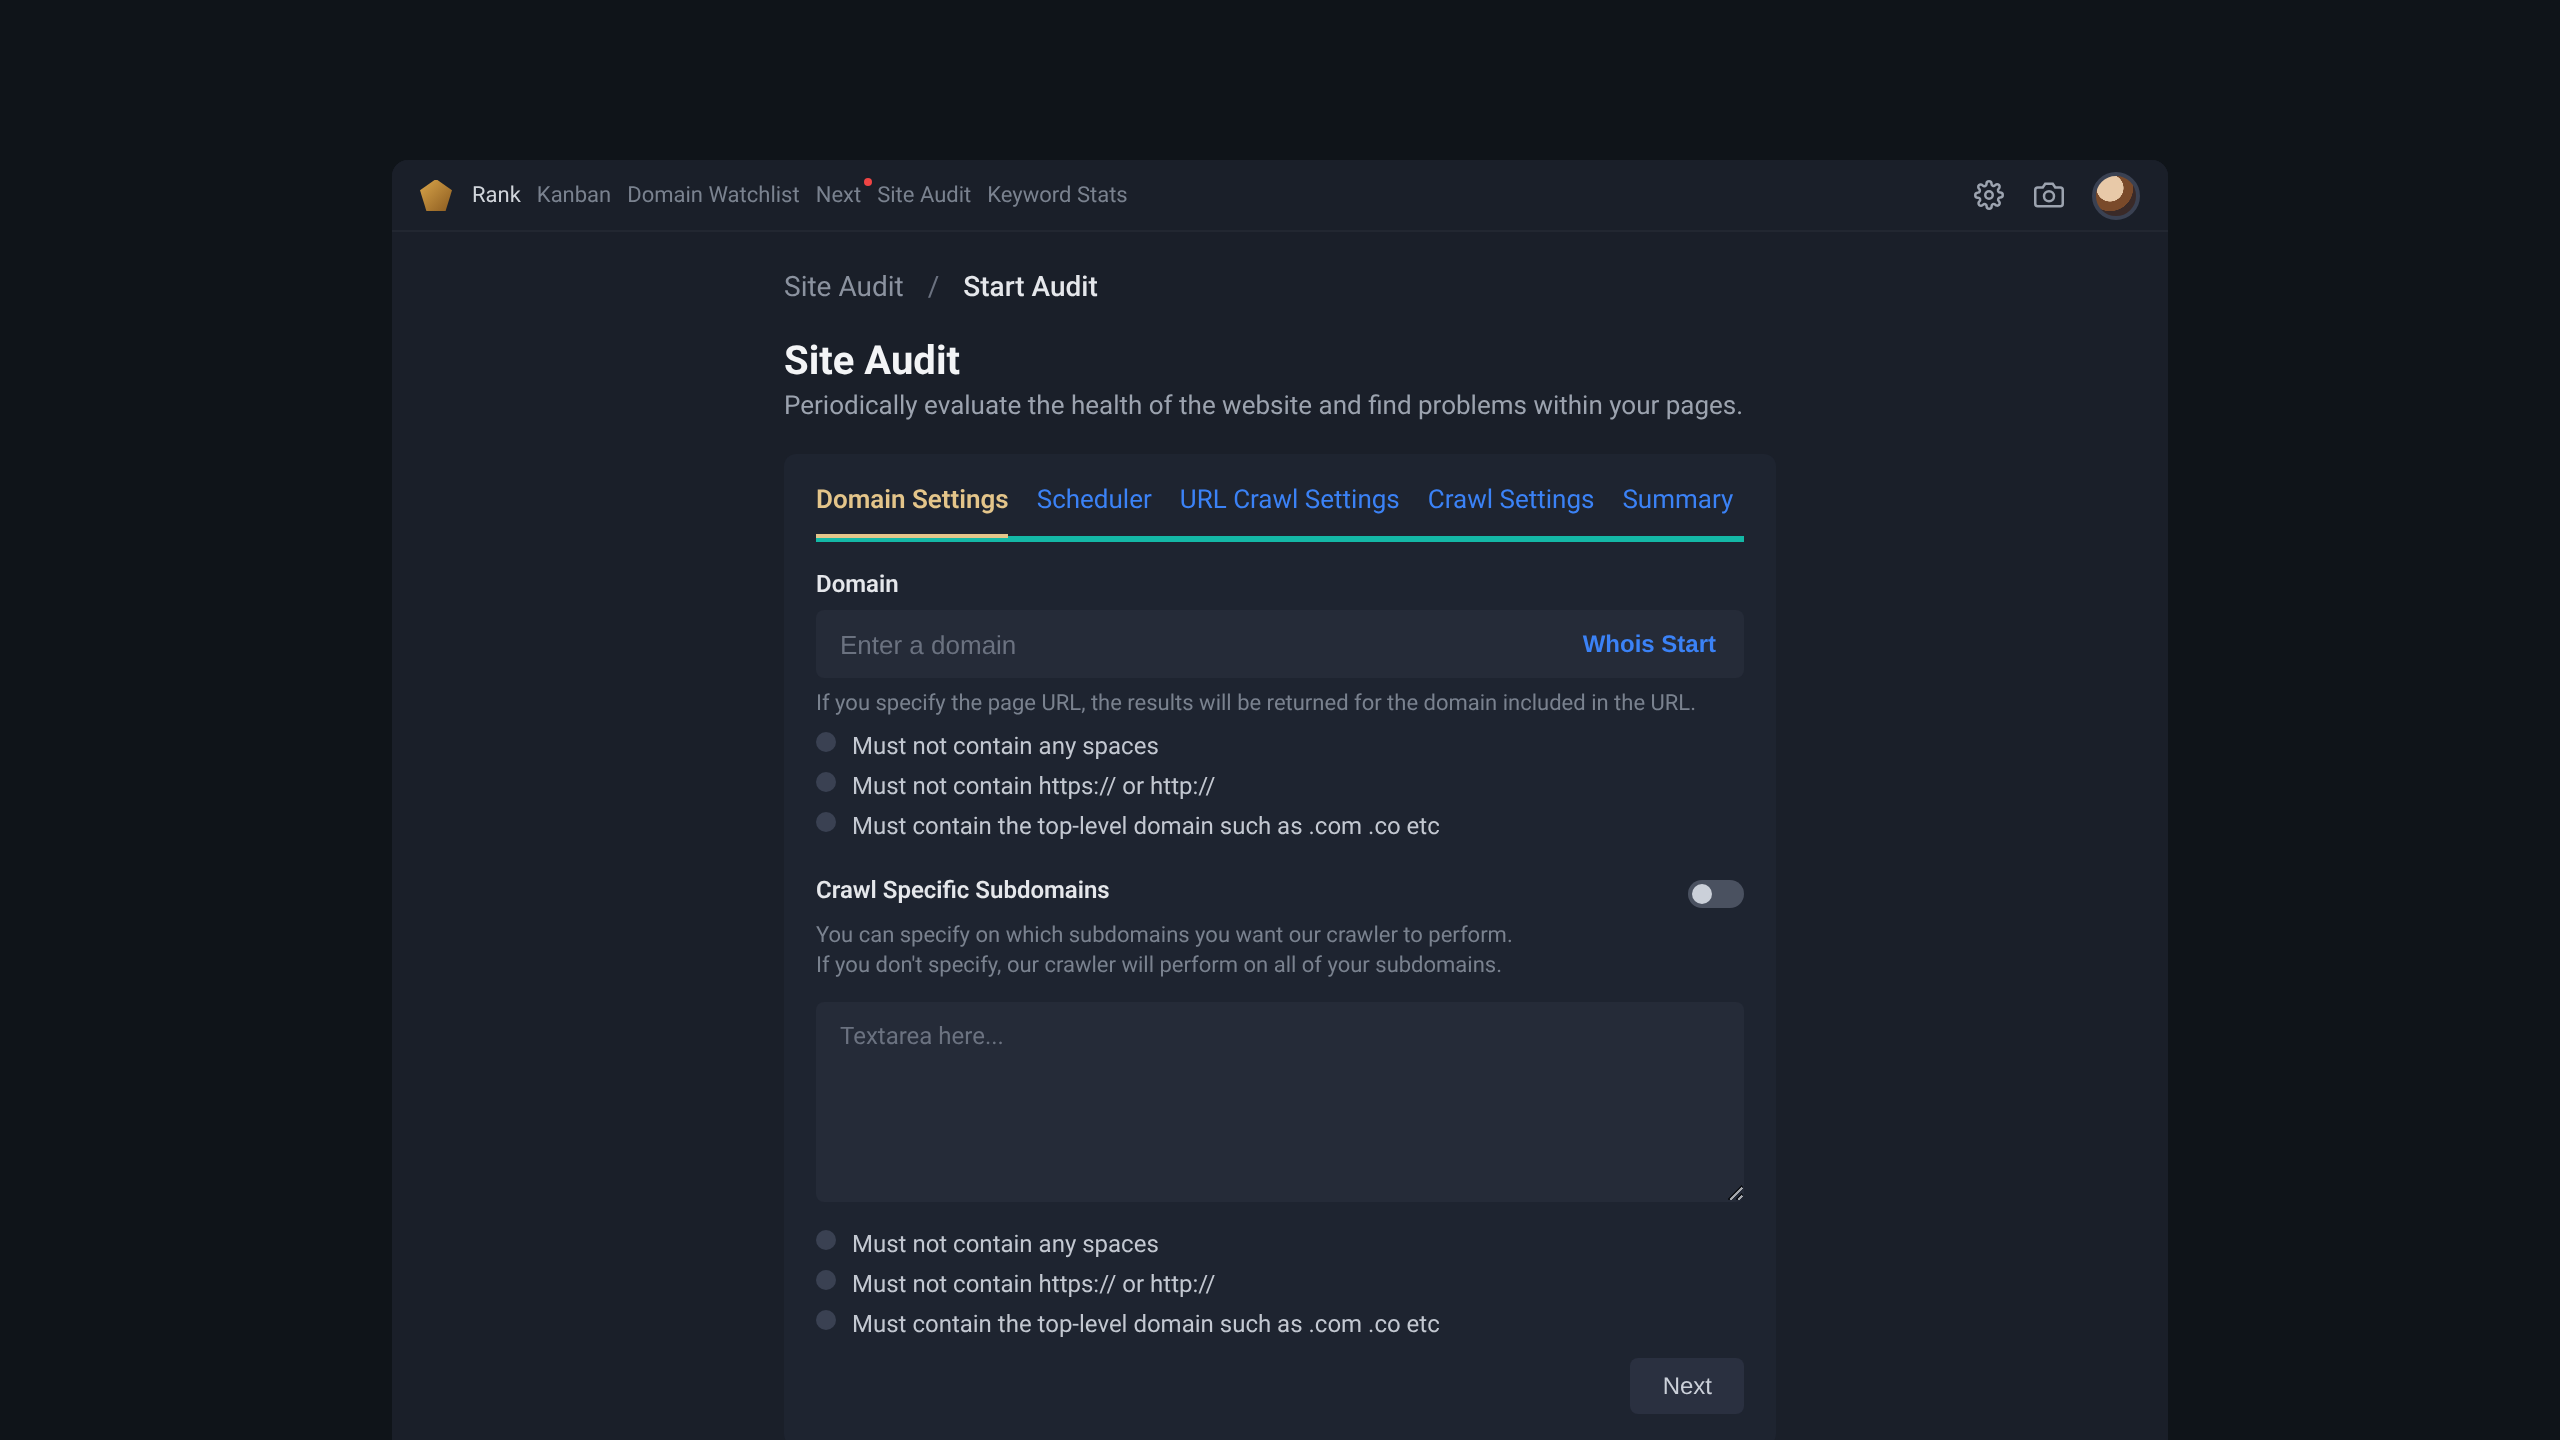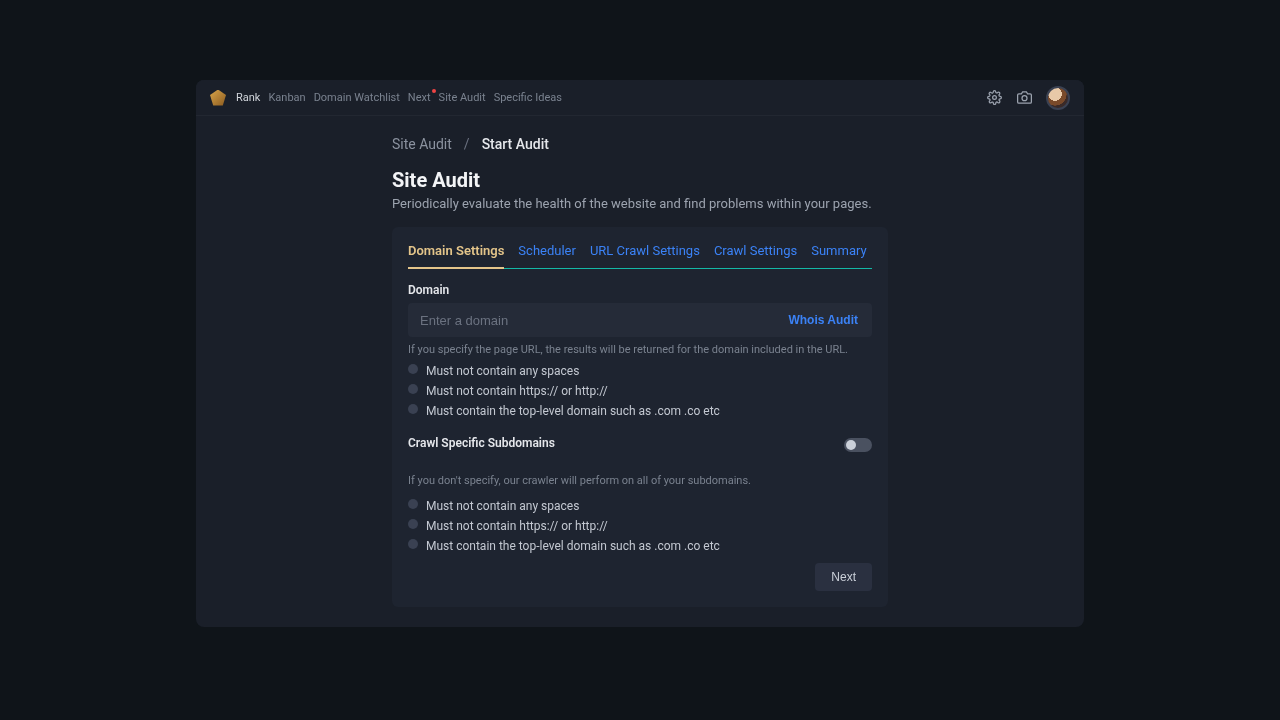--- a/index.html
+++ b/index.html
@@ -87,21 +87,21 @@
   }
 
   .card {
     background: #1e2430;
     border-radius: 6px;
     padding: 16px;
   }
 
   .tabs {
     display: flex; gap: 14px;
-    border-bottom: 1px solid #14b8a6;
+    border-bottom: 3px solid #14b8a6;
     margin-bottom: 14px;
   }
   .tab {
     font-size: 13px;
     color: #3b82f6;
     padding-bottom: 10px;
     cursor: pointer;
     position: relative;
   }
   .tab.active {
@@ -207,21 +207,21 @@
     <div class="logo"></div>
     <div class="nav-items">
       <div class="nav-item active">Rank</div>
       <div class="nav-item">Kanban</div>
       <div class="nav-item">Domain Watchlist</div>
       <div class="nav-item">
         <span>Next</span>
         <span class="stats-dot"></span>
       </div>
       <div class="nav-item">Site Audit</div>
-      <div class="nav-item">Specific Ideas</div>
+      <div class="nav-item">Keyword Stats</div>
     </div>
     <div class="topbar-right">
       <div class="icon-btn">
         <svg viewBox="0 0 24 24" fill="none" stroke="currentColor" stroke-width="2">
           <circle cx="12" cy="12" r="3"></circle>
           <path d="M19.4 15a1.7 1.7 0 0 0 .3 1.8l.1.1a2 2 0 1 1-2.8 2.8l-.1-.1a1.7 1.7 0 0 0-1.8-.3 1.7 1.7 0 0 0-1 1.5V21a2 2 0 1 1-4 0v-.1a1.7 1.7 0 0 0-1-1.5 1.7 1.7 0 0 0-1.8.3l-.1.1a2 2 0 1 1-2.8-2.8l.1-.1a1.7 1.7 0 0 0 .3-1.8 1.7 1.7 0 0 0-1.5-1H3a2 2 0 1 1 0-4h.1a1.7 1.7 0 0 0 1.5-1 1.7 1.7 0 0 0-.3-1.8l-.1-.1a2 2 0 1 1 2.8-2.8l.1.1a1.7 1.7 0 0 0 1.8.3H9a1.7 1.7 0 0 0 1-1.5V3a2 2 0 1 1 4 0v.1a1.7 1.7 0 0 0 1 1.5 1.7 1.7 0 0 0 1.8-.3l.1-.1a2 2 0 1 1 2.8 2.8l-.1.1a1.7 1.7 0 0 0-.3 1.8V9a1.7 1.7 0 0 0 1.5 1H21a2 2 0 1 1 0 4h-.1a1.7 1.7 0 0 0-1.5 1z"></path>
         </svg>
       </div>
       <div class="icon-btn">
         <svg viewBox="0 0 24 24" fill="none" stroke="currentColor" stroke-width="2">
@@ -250,21 +250,21 @@
         <div class="tab active">Domain Settings</div>
         <div class="tab">Scheduler</div>
         <div class="tab">URL Crawl Settings</div>
         <div class="tab">Crawl Settings</div>
         <div class="tab">Summary</div>
       </div>
 
       <div class="field-label">Domain</div>
       <div class="input-row">
         <input class="domain-input" placeholder="Enter a domain" style="">
-        <button class="whois-btn">Whois Audit</button>
+        <button class="whois-btn">Whois Start</button>
       </div>
       <div class="hint-italic">If you specify the page URL, the results will be returned for the domain included in the URL.</div>
 
       <div class="rule-list">
         <div class="rule-item">
           <span class="rule-dot"></span>
           <span>Must not contain any spaces</span>
         </div>
         <div class="rule-item">
           <span class="rule-dot"></span>
@@ -278,24 +278,25 @@
 
       <div class="section-row">
         <div>
           <div class="sub-label">Crawl Specific Subdomains</div>
         </div>
         <div class="toggle">
           <div class="toggle-knob"></div>
         </div>
       </div>
       <div class="sub-desc">
-        <br>
+        <span>You can specify on which subdomains you want our crawler to perform.</span><br>
         <span>If you don't specify, our crawler will perform on all of your subdomains.</span>
       </div>
 
+      <textarea class="textarea" placeholder="Textarea here..." style=""></textarea>
 
       <div class="rule-list" style="margin-bottom:6px">
         <div class="rule-item">
           <span class="rule-dot"></span>
           <span>Must not contain any spaces</span>
         </div>
         <div class="rule-item">
           <span class="rule-dot"></span>
           <span>Must not contain https:// or http://</span>
         </div>

